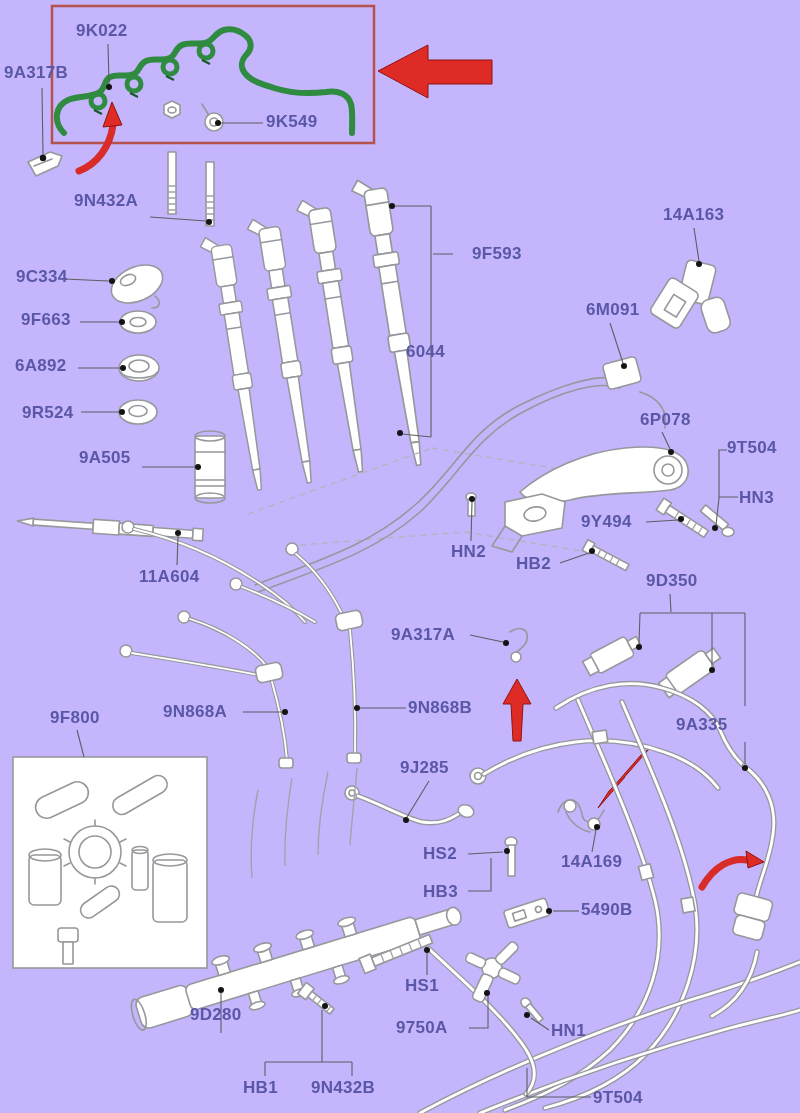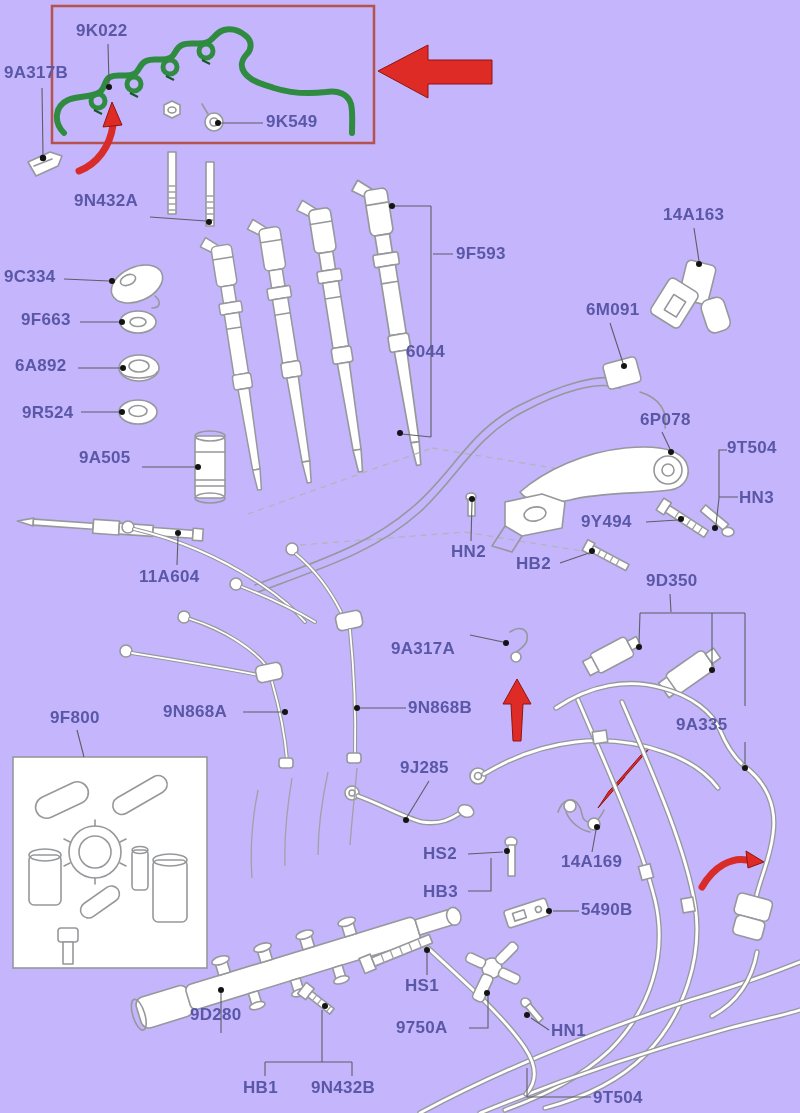--- a/index.html
+++ b/index.html
@@ -424,38 +424,38 @@
     <circle class="dot" cx="527" cy="1015" r="3"></circle>
     <circle class="dot" cx="221" cy="990" r="3"></circle>
     <circle class="dot" cx="325" cy="1006" r="3"></circle>
   </g>
 </svg>
 
   <div class="plabel" style="left:76px;top:22px">9K022</div>
   <div class="plabel" style="left:4px;top:64px">9A317B</div>
   <div class="plabel" style="left:266px;top:113px">9K549</div>
   <div class="plabel" style="left:74px;top:192px">9N432A</div>
-  <div class="plabel" style="left:4px;top:268px">9C334</div>
+  <div class="plabel" style="left:16px;top:268px">9C334</div>
   <div class="plabel" style="left:21px;top:311px">9F663</div>
   <div class="plabel" style="left:15px;top:357px">6A892</div>
   <div class="plabel" style="left:22px;top:404px">9R524</div>
   <div class="plabel" style="left:79px;top:449px">9A505</div>
   <div class="plabel" style="left:139px;top:568px">11A604</div>
-  <div class="plabel" style="left:456px;top:245px">9F593</div>
+  <div class="plabel" style="left:472px;top:245px">9F593</div>
   <div class="plabel" style="left:406px;top:343px">6044</div>
   <div class="plabel" style="left:663px;top:206px">14A163</div>
   <div class="plabel" style="left:586px;top:301px">6M091</div>
   <div class="plabel" style="left:640px;top:411px">6P078</div>
   <div class="plabel" style="left:727px;top:439px">9T504</div>
   <div class="plabel" style="left:739px;top:489px">HN3</div>
   <div class="plabel" style="left:581px;top:513px">9Y494</div>
   <div class="plabel" style="left:451px;top:543px">HN2</div>
   <div class="plabel" style="left:516px;top:555px">HB2</div>
   <div class="plabel" style="left:646px;top:572px">9D350</div>
-  <div class="plabel" style="left:391px;top:640px">9A317A</div>
+  <div class="plabel" style="left:391px;top:626px">9A317A</div>
   <div class="plabel" style="left:163px;top:703px">9N868A</div>
   <div class="plabel" style="left:408px;top:699px">9N868B</div>
   <div class="plabel" style="left:50px;top:709px">9F800</div>
   <div class="plabel" style="left:400px;top:759px">9J285</div>
   <div class="plabel" style="left:676px;top:716px">9A335</div>
   <div class="plabel" style="left:423px;top:845px">HS2</div>
   <div class="plabel" style="left:423px;top:883px">HB3</div>
   <div class="plabel" style="left:561px;top:853px">14A169</div>
   <div class="plabel" style="left:581px;top:901px">5490B</div>
   <div class="plabel" style="left:405px;top:977px">HS1</div>

